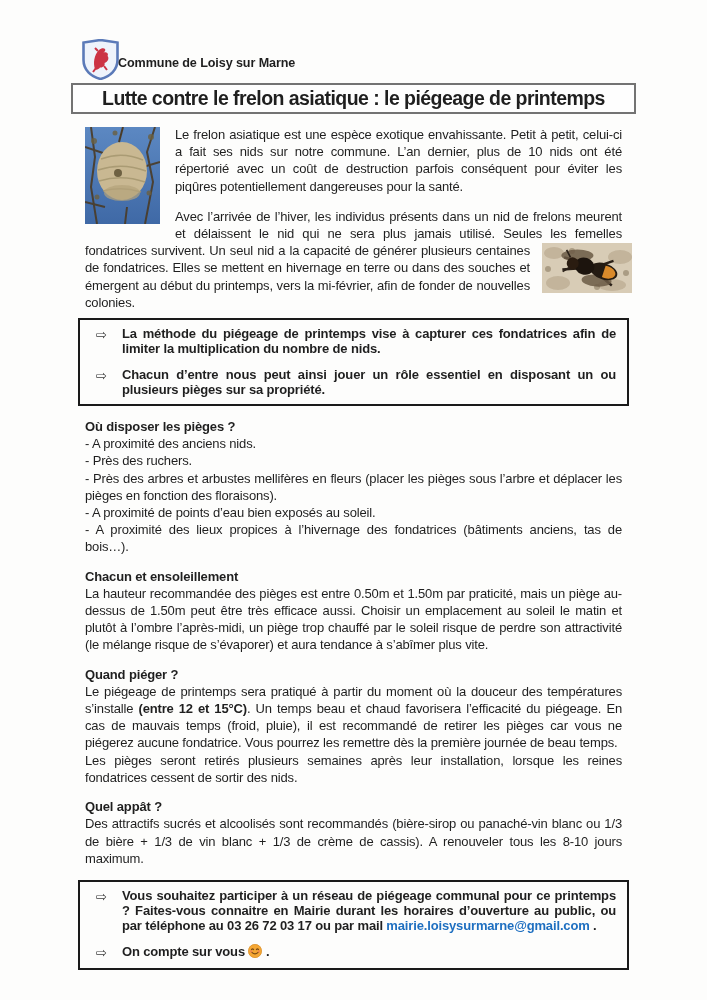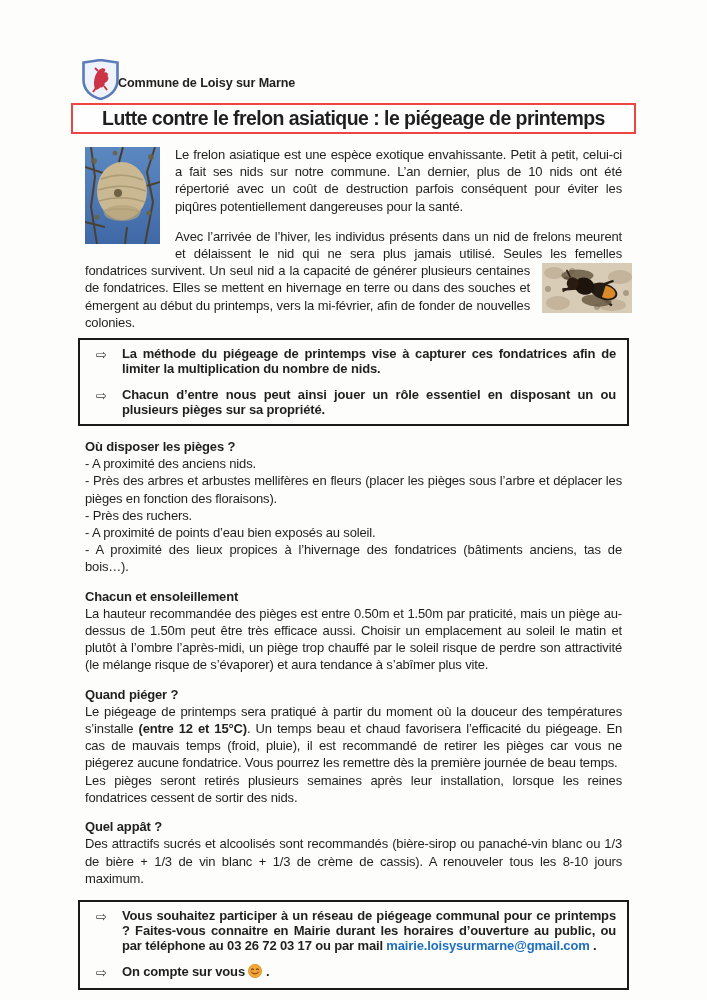--- a/index.html
+++ b/index.html
@@ -6,26 +6,26 @@
   html,body { background:#e8e8e8; }
   .page {
     position:relative; width:707px; height:1000px; margin:0 auto;
     background:#fdfdfc; overflow:hidden;
     font-family:"Liberation Sans","DejaVu Sans",sans-serif;
     color:#1f1f1f; font-size:13px; letter-spacing:-0.15px; line-height:17.2px;
   }
   .wrap { padding:0 71px; }
 
   
-  .header { position:relative; height:83px;margin-top:20px; }
+  .header { position:relative; height:83px; }
   .crest { position:absolute; left:11px; top:39px; width:37px; height:41px; }
   .commune { position:absolute; left:47px; top:55px; font-weight:bold; font-size:12.6px; letter-spacing:-0.1px; }
 
   .title-box {
-    border:2px solid #ef4444; height:31px; background:#fefefe;
+    border:2px solid #737373; height:31px; background:#fefefe;
     display:flex; align-items:center; justify-content:center;
   }
   .title-box .t {
     font-weight:bold; font-size:19.5px; letter-spacing:-0.55px; white-space:nowrap;
   }
 
   
   .intro { margin:12px 14px 0 14px; text-align:justify; }
   .nest-photo { float:left; width:75px; height:97px; margin:1px 15px 5px 0; display:block; }
   .intro p.p2 { margin-top:13px; }
@@ -136,22 +136,22 @@
       </div>
       <div class="c-item">
         <span class="c-arrow">⇨</span>
         <div class="c-text">Chacun d’entre nous peut ainsi jouer un rôle essentiel en disposant un ou plusieurs pièges sur sa propriété.</div>
       </div>
     </div>
 
     <div class="section">
       <div class="sec-h">Où disposer les pièges ?</div>
       <div class="list-line">- A proximité des anciens nids.</div>
+      <div class="list-line">- Près des ruchers.</div>
       <div class="list-line">- Près des arbres et arbustes mellifères en fleurs (placer les pièges sous l’arbre et déplacer les pièges en fonction des floraisons).</div>
-      <div class="list-line">- Près des ruchers.</div>
       <div class="list-line">- A proximité de points d’eau bien exposés au soleil.</div>
       <div class="list-line">- A proximité des lieux propices à l’hivernage des fondatrices (bâtiments anciens, tas de bois…).</div>
     </div>
 
     <div class="section">
       <div class="sec-h">Chacun et ensoleillement</div>
       <div class="sec-body">La hauteur recommandée des pièges est entre 0.50m et 1.50m par praticité, mais un piège au-dessus de 1.50m peut être très efficace aussi. Choisir un emplacement au soleil le matin et plutôt à l’ombre l’après-midi, un piège trop chauffé par le soleil risque de perdre son attractivité (le mélange risque de s’évaporer) et aura tendance à s’abîmer plus vite.</div>
     </div>
 
     <div class="section">

